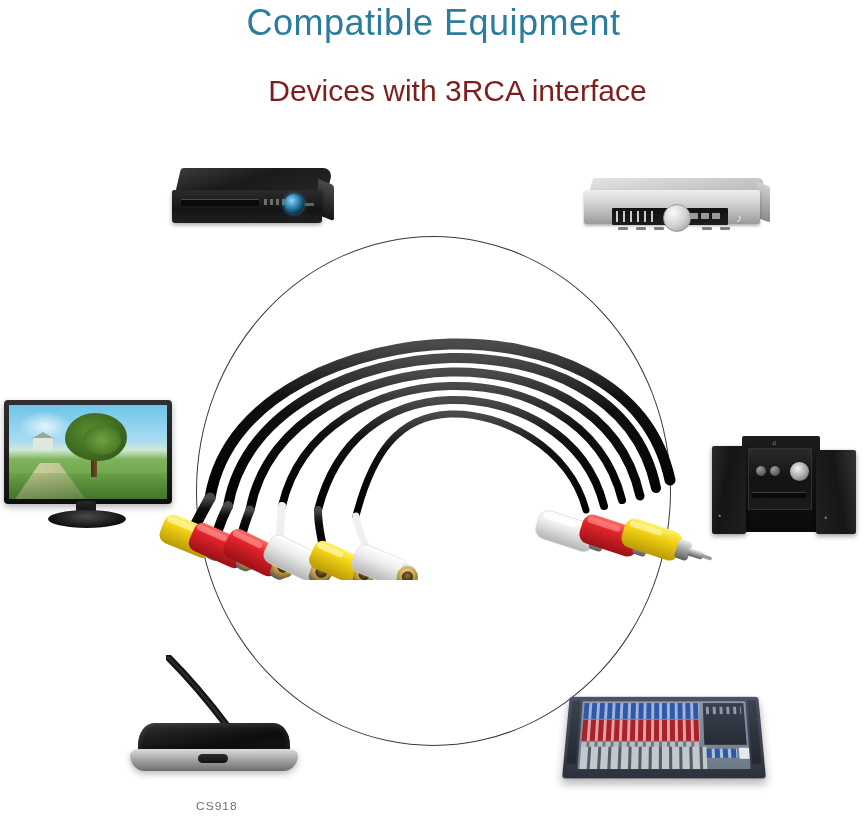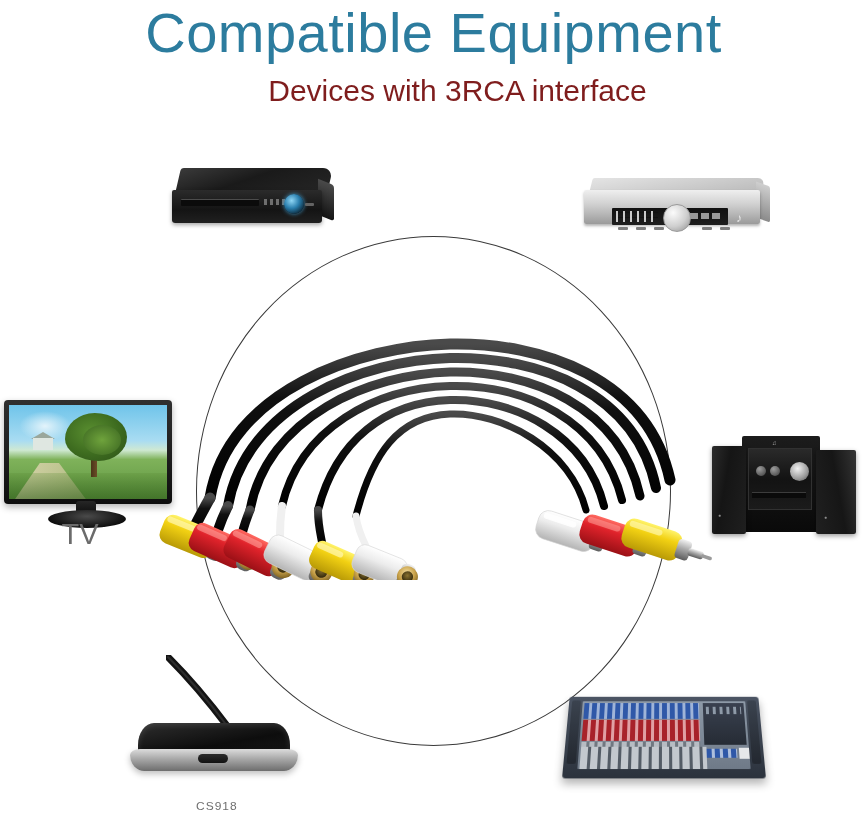--- a/index.html
+++ b/index.html
@@ -15,21 +15,21 @@
     overflow: hidden;
     font-family: "Liberation Sans", sans-serif;
   }
 
   
   .title {
     position: absolute;
     left: 0; top: 4px;
     width: 867px;
     text-align: center;
-    font-size: 56px;
+    font-size: 36px;
     font-weight: 400;
     letter-spacing: 0.5px;
     color: #2c7c9e;
     line-height: 1.05;
     white-space: nowrap;
   }
   .subtitle {
     position: absolute;
     left: 0; top: 74px;
     width: 867px;
@@ -398,21 +398,20 @@
         <div class="path"></div>
         <div class="grass-dark"></div>
         <div class="tree-trunk"></div>
         <div class="tree-crown"></div>
         <div class="tree-crown2"></div>
       </div>
     </div>
     <div class="tv-neck"></div>
     <div class="tv-base"></div>
   </div>
-  <div class="dev-label" style="left:0px; top:518px; width:160px;">TV</div>
 
   <div class="device" id="spk">
     <div class="spk-center"></div>
     <div class="spk-left">
       <div class="spk-badge" style="left:6px; top:66px;">●</div>
     </div>
     <div class="spk-right">
       <div class="spk-badge" style="left:8px; top:64px;">●</div>
     </div>
     <div class="spk-face"></div>

